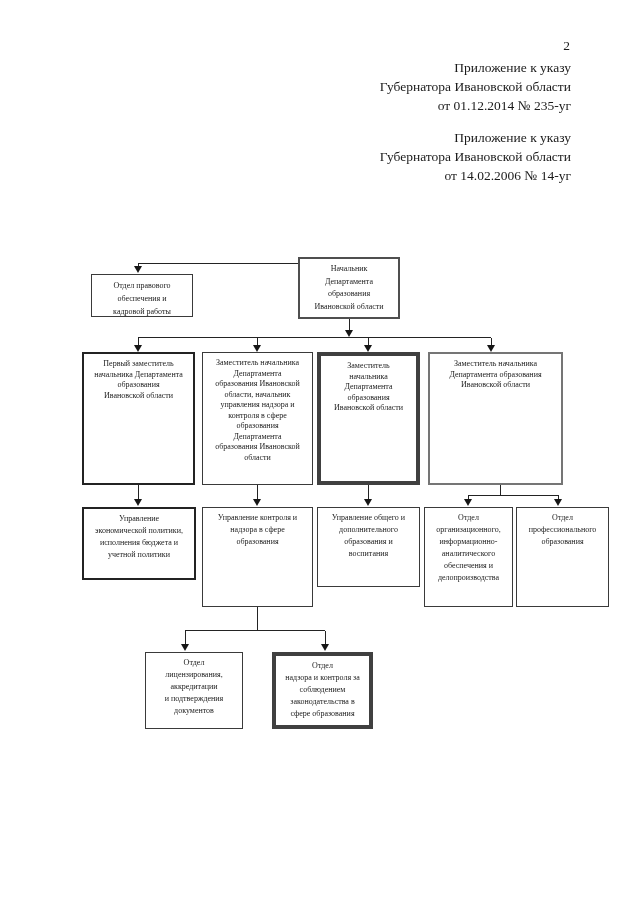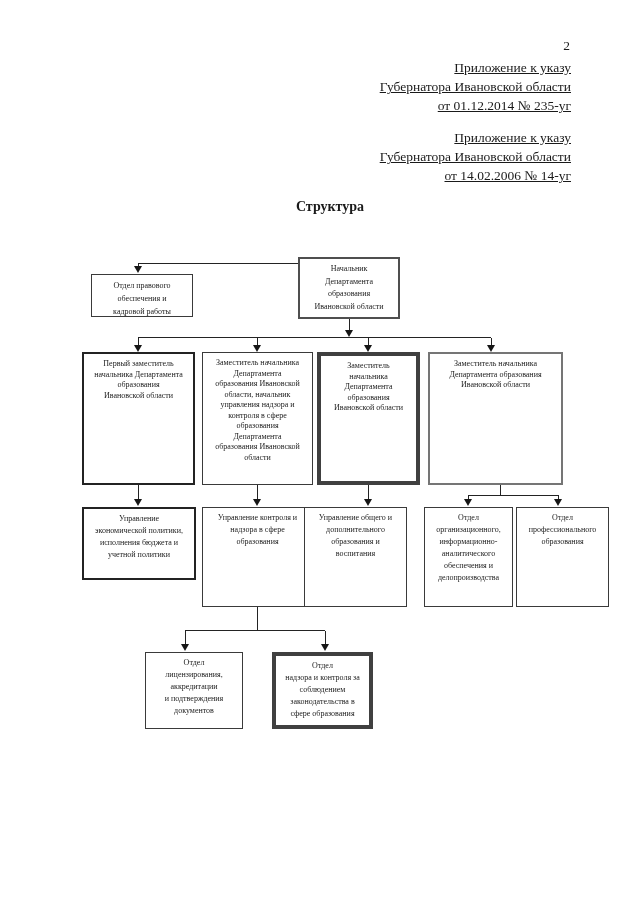--- a/index.html
+++ b/index.html
@@ -13,21 +13,20 @@
   }
   .page-number{
     position:absolute;top:38px;right:70px;
     font-size:13.5px;
   }
   .annex{
     position:absolute;right:69px;
     text-align:right;
     font-size:13.5px;line-height:19px;
     white-space:pre-line;
-    text-decoration:underline;
   }
   .annex-1{top:58px;}
   .annex-2{top:128px;}
   .doc-title{
     position:absolute;top:199px;left:20px;width:620px;
     text-align:center;font-weight:bold;
     font-size:14px;line-height:16px;
   }
   .chart{position:absolute;left:0;top:0;width:640px;height:905px;}
   .node{
@@ -64,21 +63,20 @@
   <div class="page-number">2</div>
 
   <div class="annex annex-1">Приложение к указу
 Губернатора Ивановской области
 от 01.12.2014 № 235-уг</div>
   <div class="annex annex-2">Приложение к указу
 Губернатора Ивановской области
 от 14.02.2006 № 14-уг</div>
 
   <div class="doc-title">
-    <div>Структура</div>
   </div>
 
   <div class="chart">
 
     <div class="hline" style="left:138px;top:263px;width:160px;"></div>
     <div class="vline" style="left:138px;top:264px;height:3px;"></div>
     <div class="arr" style="left:134px;top:266px;"></div>
 
     <div class="vline" style="left:349px;top:311px;height:20px;"></div>
     <div class="arr" style="left:345px;top:330px;"></div>
@@ -151,21 +149,21 @@
 
     <div class="node b-heavy" style="left:82px;top:507px;width:114px;height:73px;">Управление
 экономической политики,
 исполнения бюджета и
 учетной политики</div>
 
     <div class="node" style="left:202px;top:507px;width:111px;height:100px;">Управление контроля и
 надзора в сфере
 образования</div>
 
-    <div class="node" style="left:304px;top:507px;width:103px;height:100px;">Управление общего и
+    <div class="node" style="left:317px;top:507px;width:103px;height:80px;">Управление общего и
 дополнительного
 образования и
 воспитания</div>
 
     <div class="node" style="left:424px;top:507px;width:89px;height:100px;">Отдел
 организационного,
 информационно-
 аналитического
 обеспечения и
 делопроизводства</div>

